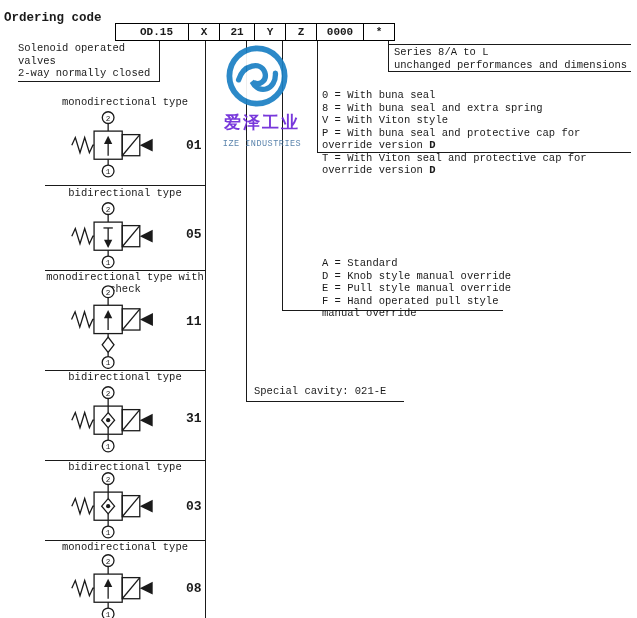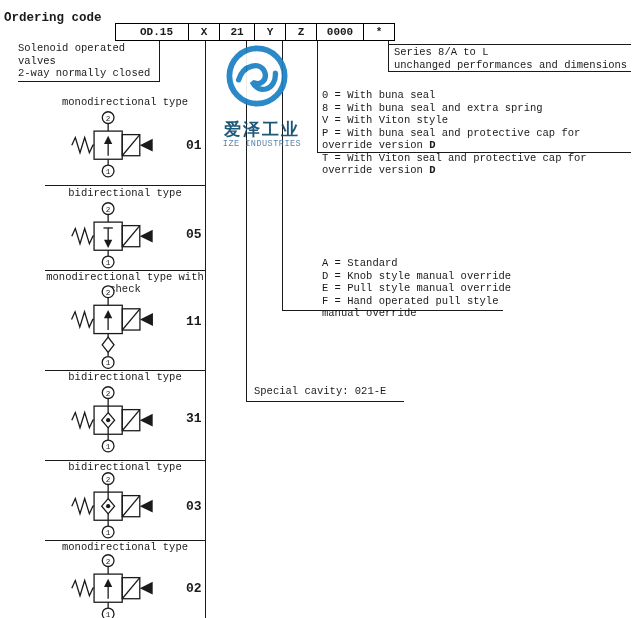--- a/index.html
+++ b/index.html
@@ -16,22 +16,22 @@
   .left-desc{left:18px;top:33px;width:140px;}
   .series{left:394px;top:37px;width:238px;}
   .seal{left:322px;top:80px;width:312px;}
   .ovr{left:322px;top:248px;width:210px;}
   .cavity{left:254px;top:376px;}
   .sec-title{position:absolute;left:45px;width:160px;text-align:center;font-size:10.5px;}
   .sec-code{position:absolute;left:186px;width:20px;font-size:13px;font-weight:bold;}
   .valve-symbol{position:absolute;left:68px;}
   .wm{position:absolute;opacity:0.92;}
   .wm-logo{left:226px;top:36px;width:62px;height:62px;}
-  .wm-cn{left:218px;top:116px;width:88px;text-align:center;font-size:17px;font-weight:bold;
-         color:#0c4a6e;letter-spacing:2px;}
+  .wm-cn{left:218px;top:109px;width:88px;text-align:center;font-size:17px;font-weight:bold;
+         color:#6d28d9;letter-spacing:2px;}
   .wm-en{left:218px;top:129px;width:88px;text-align:center;font-size:8.5px;color:#4d7aa6;
          letter-spacing:0.5px;}
   b{font-weight:bold;}
 </style>
 </head>
 <body>
 
 <div id="canvas">
 
   <div class="page-title">Ordering code</div>
@@ -124,21 +124,21 @@
   <div class="sec-title" style="top:452px">bidirectional type</div>
   <svg class="valve-symbol" style="top:462px" width="92" height="68" viewBox="0 0 78 58">
       <use href="#sym-ball"></use>
     </svg>
   <div class="sec-code" style="top:490px">03</div>
 
   <div class="sec-title" style="top:532px">monodirectional type</div>
   <svg class="valve-symbol" style="top:544px" width="92" height="68" viewBox="0 0 78 58">
       <use href="#sym-mono"></use>
     </svg>
-  <div class="sec-code" style="top:572px">02</div>
+  <div class="sec-code" style="top:572px">08</div>
 
   <svg class="wm wm-logo" viewBox="0 0 64 64">
     <circle cx="32" cy="32" r="28.5" fill="#ffffff" stroke="#1b80c4" stroke-width="6"></circle>
     <path d="M13 36 C 18 20, 36 17, 40 28 C 43 37, 34 43, 27 38 C 34 52, 52 46, 51 29" fill="none" stroke="#1b80c4" stroke-width="5.5" stroke-linecap="round"></path>
   </svg>
   <div class="txt wm wm-cn">爱泽工业</div>
   <div class="txt wm wm-en">IZE INDUSTRIES</div>
 
   <svg style="position:absolute;width:0;height:0" aria-hidden="true">
     <defs>

